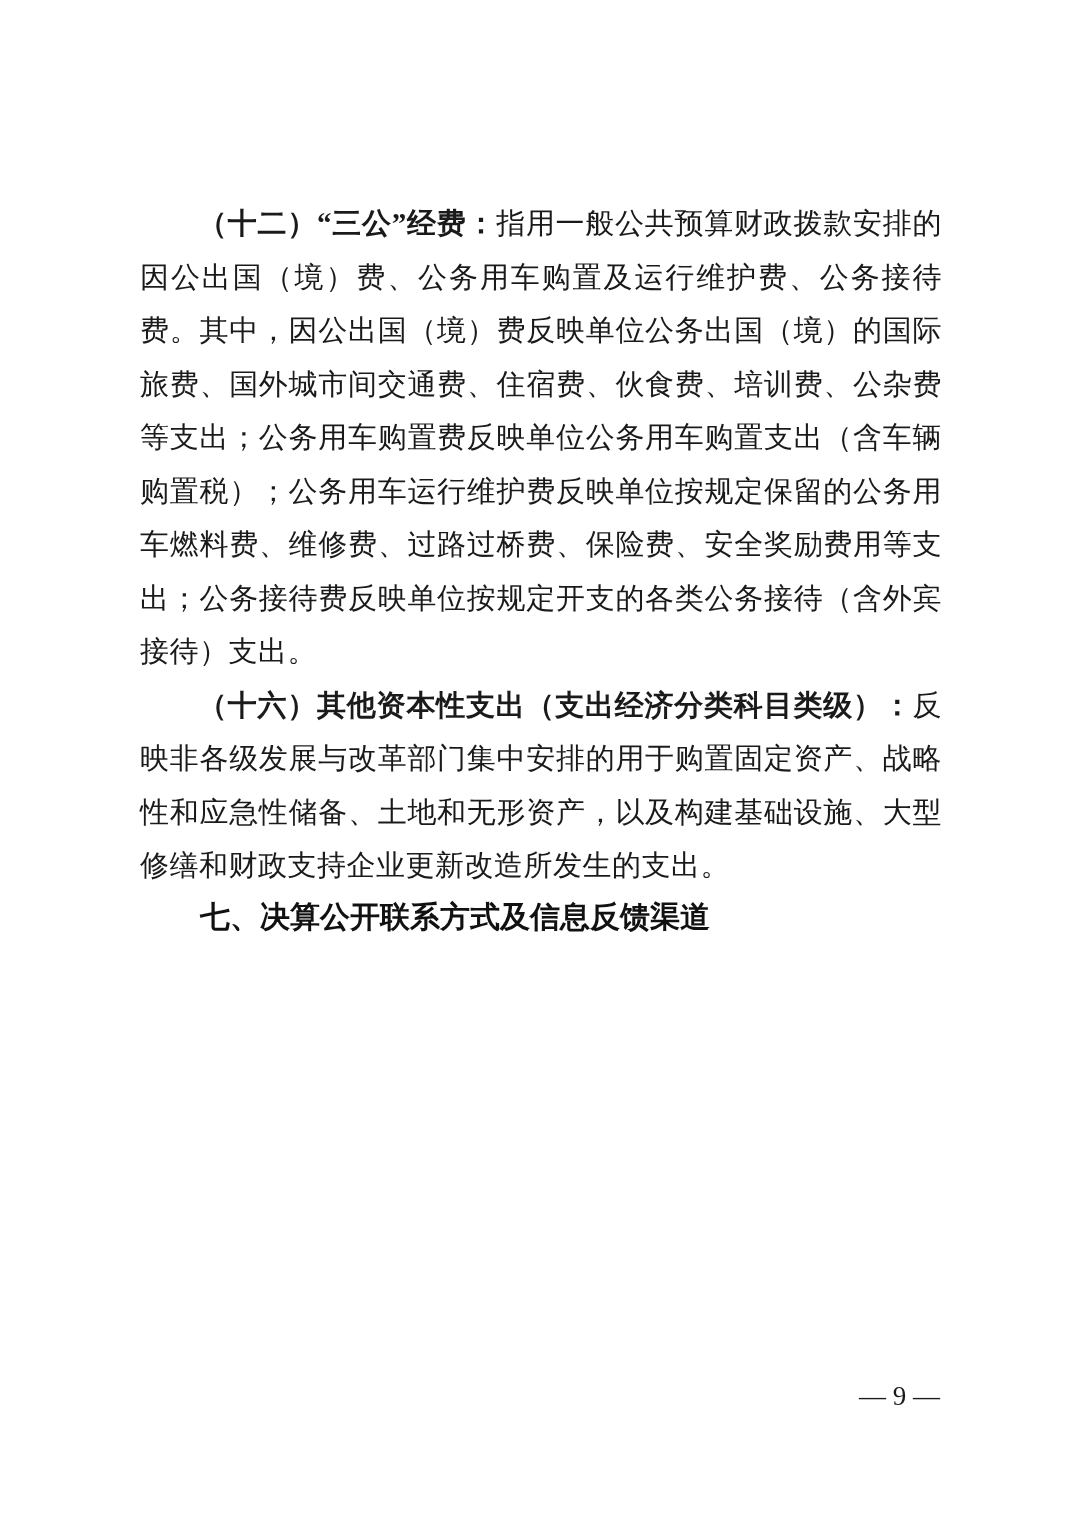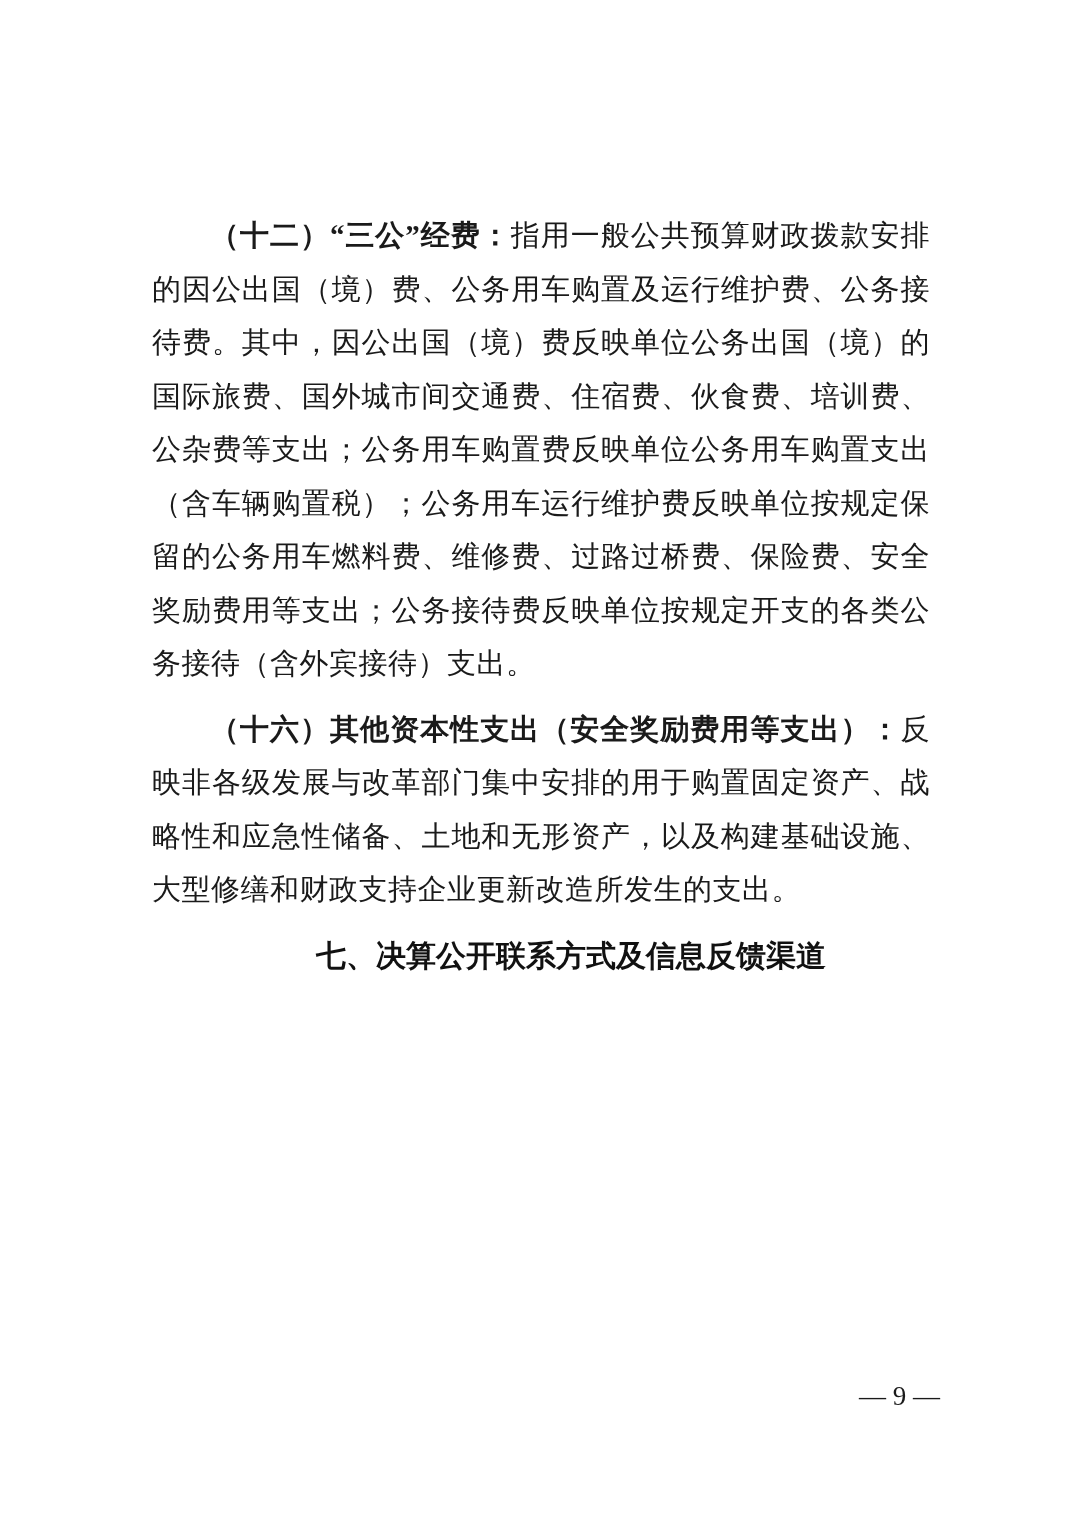--- a/index.html
+++ b/index.html
@@ -16,41 +16,40 @@
       font-family: "Liberation Serif", "DejaVu Serif", serif;
       color: #1a1a1a;
     }
     .content {
       position: absolute;
       left: 140px;
       right: 133px;
       top: 197px;
     }
     .para {
-      margin: 12px;
+      margin: 0;
       font-size: 29px;
       line-height: 53.5px;
       text-indent: 2em;
       text-align: justify;
       text-justify: inter-character;
       letter-spacing: 0.5px;
       font-family: "Liberation Serif", "DejaVu Serif", serif;
     }
     .para .lead {
       font-weight: bold;
     }
     .section-heading {
       margin: 0;
       font-size: 30px;
       line-height: 53.5px;
       text-indent: 2em;
       font-weight: bold;
-      font-family: Liberation Sans, sans-serif;
+      font-family: Liberation Mono, monospace;
       color: #111111;
-      text-align: center;
     }
     .page-number {
       position: absolute;
       top: 1380px;
       right: 135px;
       font-size: 27px;
       line-height: 32px;
       font-family: "Liberation Serif", "DejaVu Serif", serif;
       color: #1a1a1a;
       white-space: pre;
@@ -60,20 +59,20 @@
 <body>
 
 <div class="page">
   <div class="content">
 
     <p class="para"><span class="lead">（十二）“三公”经费：</span><span>指用一般公共预算财政拨款安排的因公出国（境）费、公务用车购置及运行维护费、公务接待费。其中，因公出国（境）费反映单位公务出国（境）的国际旅费、国外城市间交通费、住宿费、伙食费、培训费、公杂费等支出；公务用车购置费反映单位公务用车购置支出（含车辆购置税）；公务用车运行维护费反映单位按规定保留的公务用车燃料费、维修费、过路过桥费、保险费、安全奖励费用等支出；公务接待费反映单位按规定开支的各类公务接待（含外宾接待）支出。</span></p>
 
 
 
 
-    <p class="para"><span class="lead">（十六）其他资本性支出（安全奖励费用等支出）：</span><span>反映非各级发展与改革部门集中安排的用于购置固定资产、战略性和应急性储备、土地和无形资产，以及构建基础设施、大型修缮和财政支持企业更新改造所发生的支出。</span></p>
+    <p class="para"><span class="lead">（十六）其他资本性支出（支出经济分类科目类级）：</span><span>反映非各级发展与改革部门集中安排的用于购置固定资产、战略性和应急性储备、土地和无形资产，以及构建基础设施、大型修缮和财政支持企业更新改造所发生的支出。</span></p>
 
     <h2 class="section-heading">七、决算公开联系方式及信息反馈渠道</h2>
 
   </div>
 
   <div class="page-number">— 9 —</div>
 </div>
 
 </body></html>

